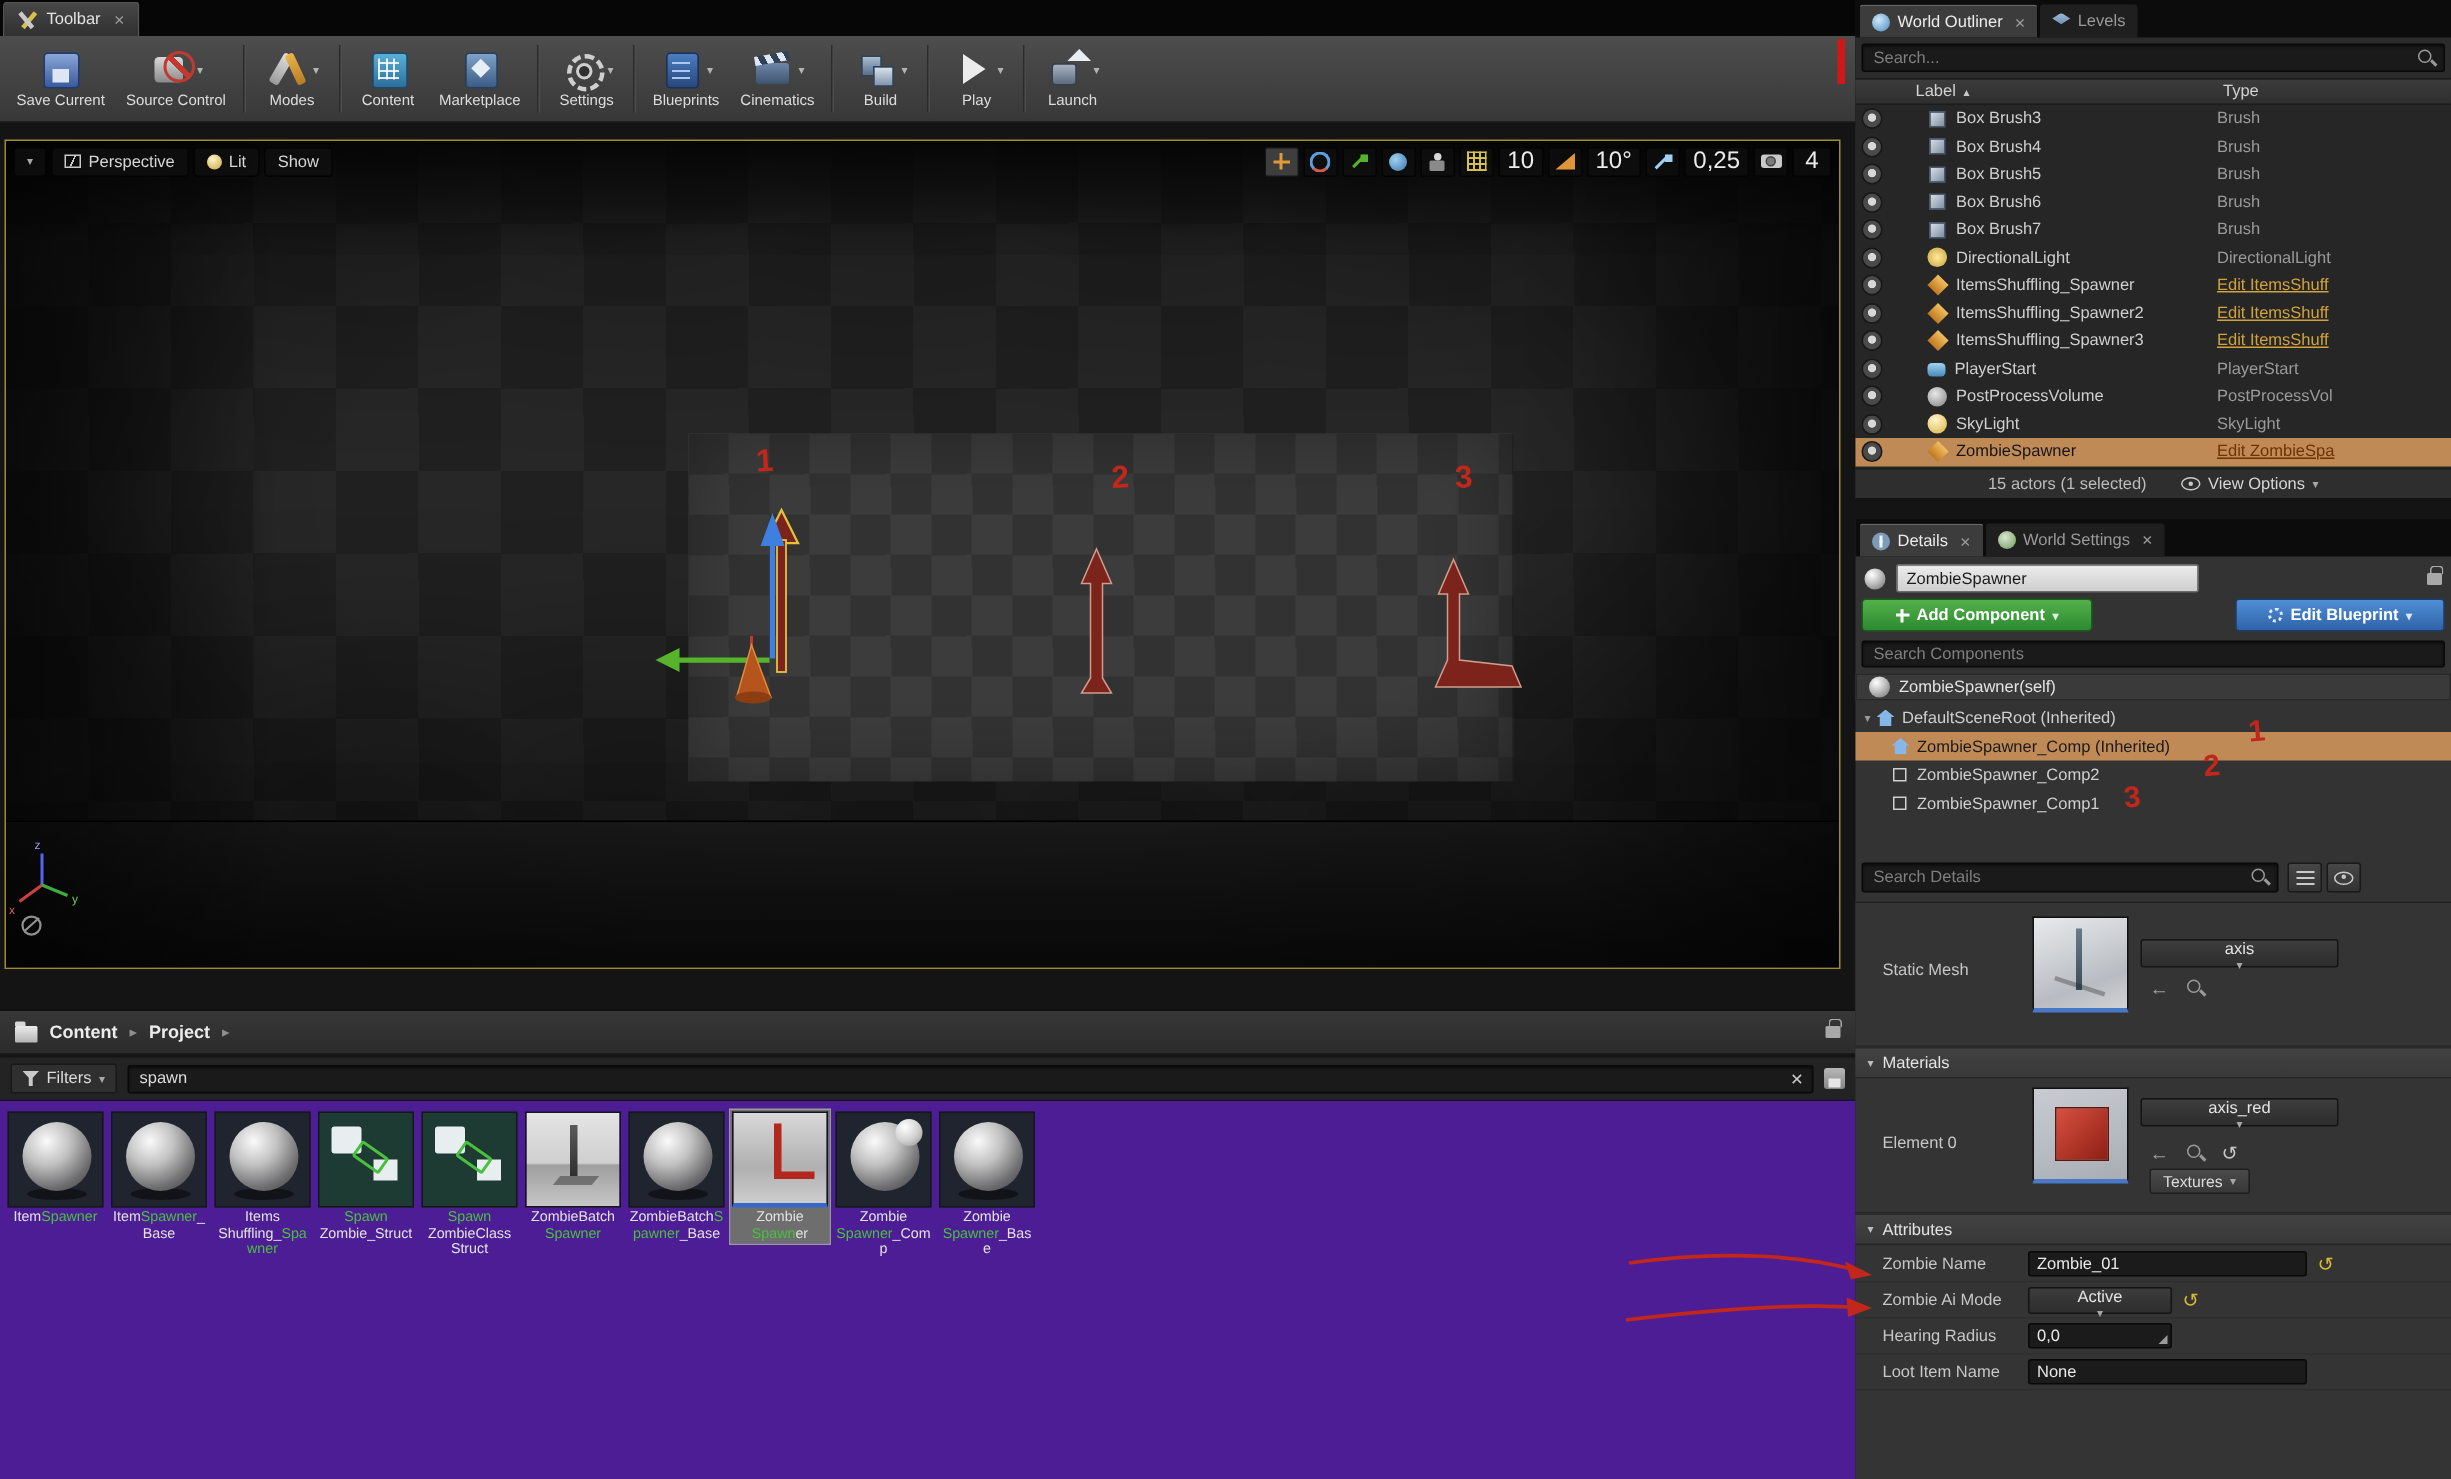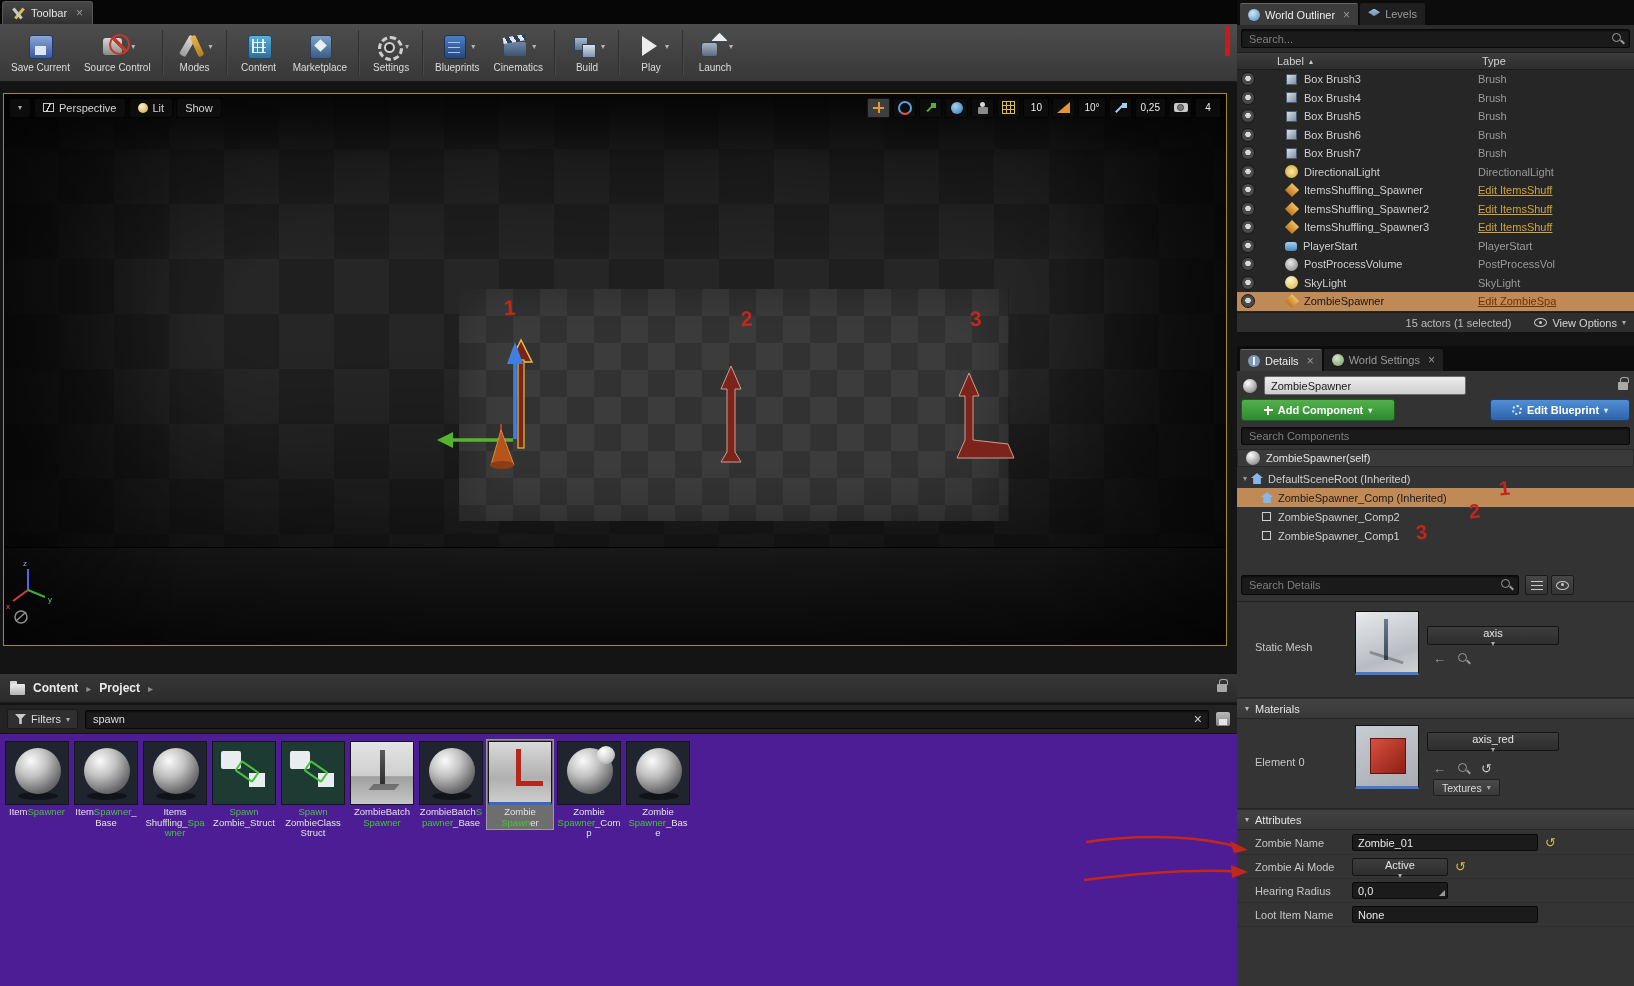--- a/index.html
+++ b/index.html
@@ -93,21 +93,21 @@
   .vi-surf::after { width:5px; height:5px; background:#d8d8d8; border-radius:50%; top:3px; }
   .vi-grid::before { width:13px; height:13px;
       background:repeating-linear-gradient(0deg,#d8c049 0 1px,transparent 1px 4px),
                  repeating-linear-gradient(90deg,#d8c049 0 1px,transparent 1px 4px); }
   .vi-angle::before { width:0; height:0; border-bottom:11px solid #e0953a; border-left:13px solid transparent; }
   .vi-snapscale::before { width:12px; height:2px; background:#9fd0f0; transform:rotate(-45deg); }
   .vi-snapscale::after { width:5px; height:5px; background:#9fd0f0; right:4px; top:4px; }
   .vi-cam::before { width:14px; height:9px; background:#c9c9c9; border-radius:2px; }
   .vi-cam::after { width:5px; height:5px; background:#7a7a7a; border:1px solid #444; border-radius:50%; }
   .vnumbtn { height:20px; min-width:26px; padding:0 5px; background:rgba(16,16,16,.7); border:1px solid rgba(0,0,0,.7);
-             border-radius:2px; color:#ececec; display:flex; align-items:center; justify-content:center; font-size:10px; }
+             border-radius:2px; color:#ececec; display:flex; align-items:center; justify-content:center; font-size:16px; }
 
   
   #cb-path { position:absolute; left:0; top:673px; width:1237px; height:30px;
              background:linear-gradient(#373737,#2b2b2b); border-top:1px solid #111; border-bottom:1px solid #1a1a1a;
              display:flex; align-items:center; gap:8px; padding:0 10px; font-size:12px; }
   .crumb { color:#ececec; font-weight:bold; }
   .csep { color:#8f8f8f; font-size:10px; }
   .folder { width:15px; height:11px; background:linear-gradient(#ececec,#b5b5b5); border-radius:1px; position:relative; margin-top:2px; }
   .folder::before { content:""; position:absolute; top:-3px; left:0; width:7px; height:3px; background:#d8d8d8; border-radius:1px 1px 0 0; }
   .lockicn { width:10px; height:8px; background:#a8a8a8; border-radius:1px; position:relative; }
@@ -183,21 +183,21 @@
   .i-player { width:12px; height:9px; margin-top:2px; border-radius:3px; background:linear-gradient(#9fd4f0,#4888b8); }
   .i-ppv { border-radius:50%; background:radial-gradient(circle at 40% 35%,#e8e8e8,#7e7e7e); }
   .i-skylight { border-radius:50%; background:radial-gradient(circle at 40% 30%,#fff6d0,#d8b13c); }
   .olab { margin-left:6px; white-space:nowrap; overflow:hidden; flex:1; color:#cfcfcf; }
   .otyp { width:152px; flex:none; color:#9a9a9a; white-space:nowrap; overflow:hidden; }
   .tlink { color:#d1a33c; text-decoration:underline; }
   .orow.sel { background:#c08a57; }
   .orow.sel .olab { color:#151515; }
   .orow.sel .tlink { color:#6b3300; }
   #out-footer { position:absolute; left:0; top:287px; width:397px; height:20px; background:#2e2e2e; border-top:1px solid #1c1c1c;
-                display:flex; align-items:center; justify-content:flex-end; padding:0 8px; color:#bdbdbd;gap:23px; }
+                display:flex; align-items:center; justify-content:center; padding:0 8px; color:#bdbdbd;gap:23px; }
   .viewopts { display:flex; align-items:center; gap:5px; color:#d6d6d6; }
   .eyesm { width:13px; height:9px; border:1.5px solid #c9c9c9; border-radius:50%; position:relative; }
   .eyesm::after { content:""; position:absolute; left:3.5px; top:1.5px; width:3px; height:3px; border-radius:50%; background:#c9c9c9; }
 
   #det-body { position:absolute; left:0; top:346px; width:397px; height:640px; background:#333; }
   #det-name-row { position:absolute; left:0; top:29px; width:397px; height:21px; display:flex; align-items:center; gap:7px; padding:0 6px; }
   .sphereicn { width:14px; height:14px; border-radius:50%; flex:none;
                background:radial-gradient(circle at 35% 30%,#fff,#bfbfbf 45%,#6a6a6a); }
   .namefield { width:202px; height:19px; background:linear-gradient(#ececec,#cfcfcf); border:1px solid #6a6a6a; border-radius:2px;
                color:#1a1a1a; font-size:11px; padding:0 6px; font-family:"Liberation Sans",sans-serif; outline:none; }

